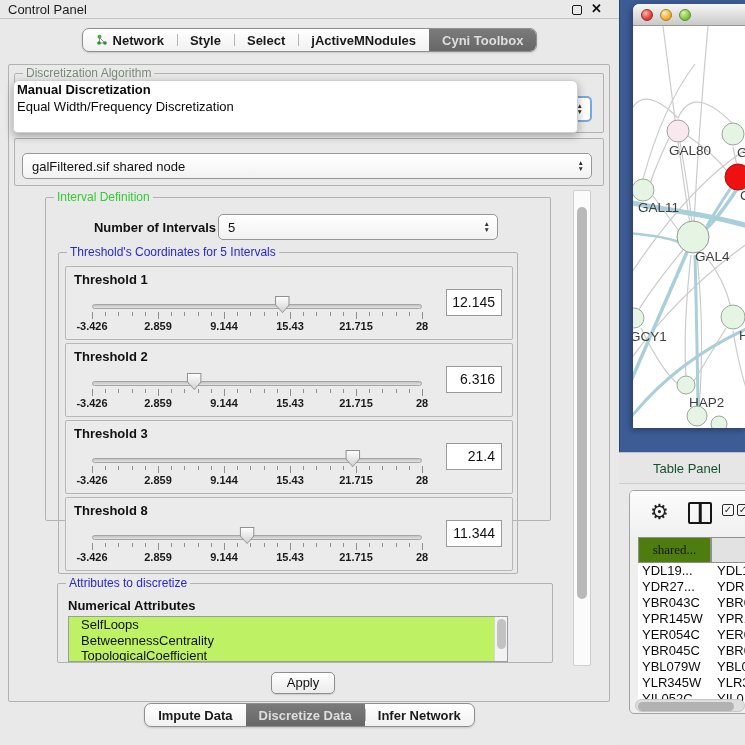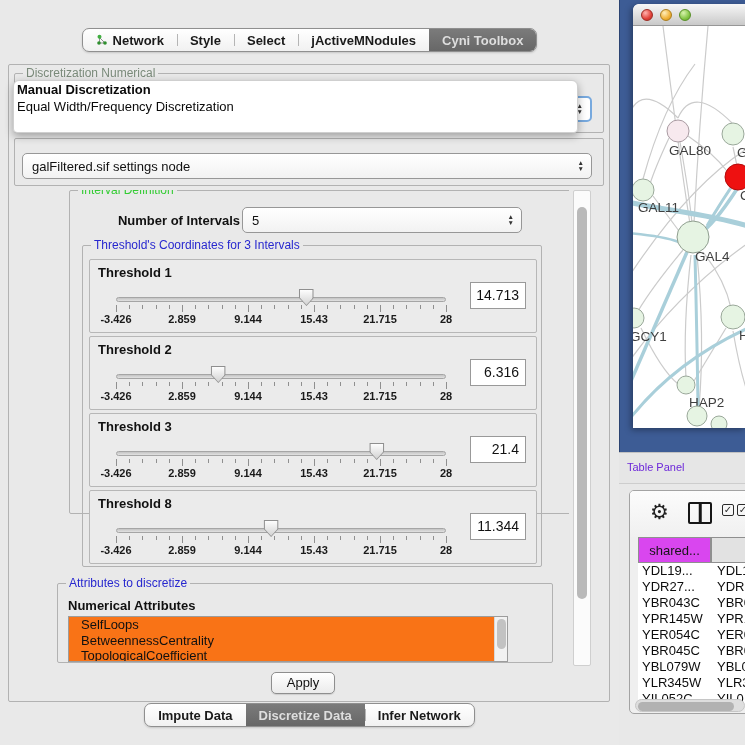--- a/index.html
+++ b/index.html
@@ -41,21 +41,21 @@
   .tdata-group { left:5px; top:73px; width:590px; height:48px; }
   .combo { position:absolute; background:linear-gradient(#ffffff,#f2f2f2); border:1px solid #979797; border-radius:5px; font-size:13px; color:#111; }
   .combo .val { position:absolute; left:9px; top:50%; transform:translateY(-50%); }
   .tdata-combo { left:7px; top:14px; width:570px; height:26px; }
 
   
   .scrollwrap { position:absolute; left:4px; top:125px; width:556px; height:476px; overflow:hidden; }
   .vscroll { position:absolute; left:564px; top:125px; width:18px; height:476px; background:#fbfbfb; border:1px solid #cfcfcf; border-radius:2px; }
   .vscroll .thumb-v { position:absolute; left:3px; top:16px; width:10px; height:392px; background:#b9b9b9; border-radius:6px; }
 
-  .interval-group { left:32px; top:0; width:506px; height:324px;margin-left:24px; }
+  .interval-group { left:32px; top:7px; width:506px; height:324px; }
   .interval-group > .legend { color:#33cc33; }
   .noi-label { position:absolute; left:20px; top:22px; width:150px; text-align:right; font-size:13px; font-weight:bold; color:#111; }
   .noi-combo { left:172px; top:16px; width:280px; height:26px; }
 
   .thresh-group { left:12px; top:54px; width:460px; height:322px; }
   .thresh-group > .legend, .attrs-group > .legend { color:#2727cf; }
 
   .t-panel { position:absolute; left:6px; width:448px; height:74px; border:1px solid #b7b7b7; background:#ebebeb; border-radius:2px; }
   .t-title { position:absolute; left:8px; top:5px; font-size:13px; font-weight:bold; color:#111; }
   .track { position:absolute; left:26px; top:37px; width:330px; height:5px; background:linear-gradient(#c3c3c3,#e2e2e2); border:1px solid #a5a5a5; border-radius:3px; }
@@ -64,63 +64,68 @@
   .thumb::after { content:""; position:absolute; left:1px; right:1px; top:1px; bottom:1px; clip-path:polygon(0 0,100% 0,100% 52%,50% 100%,0 52%); background:linear-gradient(#fdfdfd,#d2d2d2); }
   .ticks { position:absolute; left:26px; top:45px; width:330px; height:9px; }
   .ticks i { position:absolute; width:1px; height:4px; background:#8f8f8f; }
   .ticks i.major { height:7px; }
   .tlabels { position:absolute; left:26px; top:53px; width:330px; height:12px; }
   .tlabels b { position:absolute; transform:translateX(-50%); font-size:11px; font-weight:bold; color:#1a1a1a; white-space:nowrap; }
   .t-value { position:absolute; right:10px; top:22px; width:56px; height:27px; background:#fff; border:1px solid #999; font-size:14px; color:#111; text-align:right; padding:4px 6px 0 0; }
 
   .attrs-group { left:44px; top:393px; width:496px; height:80px; }
   .attrs-sub { position:absolute; left:10px; top:14px; font-size:13px; font-weight:bold; color:#111; }
-  .attr-list { position:absolute; left:10px; top:32px; width:440px; height:46px; background:#f97316; border:1px solid #9c9c9c; overflow:hidden; }
+  .attr-list { position:absolute; left:10px; top:32px; width:440px; height:46px; background:#bef264; border:1px solid #9c9c9c; overflow:hidden; }
   .attr-list .item { font-size:13px; color:#111; padding-left:12px; line-height:15.5px; white-space:nowrap; }
   .list-scroll { position:absolute; right:0; top:0; width:13px; height:44px; background:#f2f2f2; border-left:1px solid #d8d8d8; }
   .list-scroll .thumb-v { position:absolute; left:2px; top:2px; width:9px; height:30px; background:#c2c2c2; border-radius:5px; }
 
   .apply-btn { position:absolute; left:262px; top:607px; width:64px; height:22px; background:linear-gradient(#ffffff,#ebebeb); border:1px solid #8e8e8e; border-radius:5px; font-size:13px; color:#111; text-align:center; line-height:20px; box-shadow:0 1px 1px rgba(0,0,0,.12); }
 
   .bottom-tabbar-wrap { position:absolute; left:0; top:703px; width:100%; display:flex; justify-content:center; }
 
   
   .desktop { position:absolute; left:619px; top:0; width:126px; height:452px; background:#3d5c95; border-left:1px solid #2c4472; }
   .net-window { position:absolute; left:13px; top:4px; width:113px; height:424px; background:#fff; border-radius:6px 0 0 0; box-shadow:-2px 2px 6px rgba(0,0,0,.35); overflow:hidden; }
   .net-titlebar { height:22px; background:linear-gradient(#f7f7f7,#c9c9c9); border-bottom:1px solid #979797; border-radius:6px 0 0 0; display:flex; align-items:center; padding-left:8px; gap:7px; }
   .light { width:12px; height:12px; border-radius:50%; }
   .light.red { background:radial-gradient(circle at 35% 30%, #ffb3ae, #e2423a 60%, #b02c25); border:1px solid #9c2a22; }
   .light.yellow { background:radial-gradient(circle at 35% 30%, #ffeebb, #f0b137 60%, #c98e1e); border:1px solid #ab7d1d; }
   .light.green { background:radial-gradient(circle at 35% 30%, #d8f3ad, #84c647 60%, #5d9c23); border:1px solid #578f26; }
   .net-canvas { position:relative; width:113px; height:402px; background:#fff; overflow:hidden; }
 
   .table-panel-bar { position:absolute; left:619px; top:452px; width:126px; height:32px; background:#e6e6e6; border-top:1px solid #c2c2c2; border-bottom:1px solid #cdcdcd; }
-  .table-panel-bar span { position:absolute; left:8px; top:8px; font-size:11px; color:#6d28d9; }
+  .table-panel-bar span { position:absolute; left:34px; top:8px; font-size:13px; color:#14532d; }
 
   .table-window { position:absolute; left:629px; top:490px; width:120px; height:224px; background:#efefef; border:1px solid #a3a3a3; border-radius:5px 0 0 5px; overflow:hidden; }
   .tp-toolbar { position:absolute; left:0; top:0; width:100%; height:46px; background:linear-gradient(#fcfcfc,#f0f0f0); }
   .gear-ic { position:absolute; left:20px; top:9px; font-size:21px; color:#222; }
   .split-ic { position:absolute; left:58px; top:11px; width:24px; height:22px; border:2.5px solid #161616; border-radius:2px; }
   .split-ic::after { content:""; position:absolute; left:50%; top:0; bottom:0; width:2.5px; background:#161616; transform:translateX(-50%); }
   .chk-ic { position:absolute; top:13px; width:12px; height:12px; border:1.5px solid #2a2a2a; border-radius:2px; font-size:10px; line-height:10px; text-align:center; color:#2a2a2a; }
   .tp-header { position:absolute; left:8px; top:46px; height:26px; display:flex; }
   .th-cell { border:1px solid #8f8f8f; font-size:13px; color:#161616; display:flex; align-items:center; justify-content:center; background:#e2e2e2; white-space:nowrap; overflow:hidden; }
-  .th-cell.sel { background:#d946ef; }
+  .th-cell.sel { background:#4d7c0f;font-family:Liberation Serif, serif; }
   .trows { position:absolute; left:8px; top:72px; width:150px; background:#fff; }
   .trow { display:flex; height:16px; font-size:13px; color:#0c0c0c; }
   .trow .c1 { width:73px; padding-left:4px; white-space:nowrap; overflow:hidden; }
   .trow .c2 { padding-left:6px; white-space:nowrap; overflow:hidden; }
   .hscroll { position:absolute; left:5px; top:208px; width:110px; height:13px; background:#dedede; border-radius:7px; border:1px solid #c6c6c6; }
   .hscroll .thumb-h { position:absolute; left:2px; top:1.5px; width:96px; height:9px; background:#b2b2b2; border-radius:5px; }
 </style>
 </head>
 <body>
 
 <div class="control-panel">
 
+  <div class="titlebar">
+    <span class="title">Control Panel</span>
+    <span class="float-btn"></span>
+    <span class="close-btn">✕</span>
+  </div>
 
   <div class="tabbar-wrap">
     <div class="tabbar">
       <div class="tab">
         <svg class="net-icon" viewBox="0 0 12 12">
           <path d="M3.5 3.5 L3.5 9 L9 9 M3.5 3.5 L8 8" stroke="#8f8f8f" stroke-width="1" fill="none"></path>
           <circle cx="3.5" cy="2.8" r="2" fill="#3fae3f"></circle>
             <circle cx="3" cy="9" r="1.8" fill="#2e8f2e"></circle>
             <circle cx="9" cy="9" r="1.8" fill="#2e8f2e"></circle>
         </svg>
@@ -137,33 +142,33 @@
         </div>
       <div class="tab selected">
           <span>Cyni Toolbox</span>
         </div>
     </div>
   </div>
 
   <div class="outer-box">
 
     <div class="group algo-group">
-      <span class="legend" style="color:#7a8a7a;">Discretization Numerical</span>
+      <span class="legend" style="color:#7a8a7a;">Discretization Algorithm</span>
       <div class="algo-combo">
         <span class="spinner">
             <span>▲</span>
             <span>▼</span>
           </span>
       </div>
     </div>
 
     <div class="group tdata-group">
       <span class="legend" style="color:#222;margin-top:28px;">Table Data</span>
       <div class="combo tdata-combo">
-        <span class="val">galFiltered.sif settings node</span>
+        <span class="val">galFiltered.sif shared node</span>
         <span class="spinner">
             <span>▲</span>
             <span>▼</span>
           </span>
       </div>
     </div>
 
     <div class="scrollwrap">
 
       <div class="group interval-group">
@@ -171,21 +176,21 @@
         <div class="noi-label">Number of Intervals</div>
         <div class="combo noi-combo">
           <span class="val">5</span>
           <span class="spinner">
               <span>▲</span>
               <span>▼</span>
             </span>
         </div>
 
         <div class="group thresh-group">
-          <span class="legend">Threshold's Coordinates for 3 Intervals</span>
+          <span class="legend">Threshold's Coordinates for 5 Intervals</span>
 
           <div class="t-panel" style="top:13px;">
             <div class="t-title">Threshold 1</div>
             <div class="track"></div>
             <div class="thumb-zone">
                 <div class="thumb" style="left: 57.7197%;"></div>
               </div>
             <div class="ticks">
                 <i class="major" style="left: 0%;"></i>
                 <i style="left: 4%;"></i>
@@ -215,21 +220,21 @@
                 <i class="major" style="left: 100%;"></i>
               </div>
             <div class="tlabels">
                 <b style="left: 0%;">-3.426</b>
                 <b style="left: 20%;">2.859</b>
                 <b style="left: 40%;">9.144</b>
                 <b style="left: 60%;">15.43</b>
                 <b style="left: 80%;">21.715</b>
                 <b style="left: 100%;">28</b>
               </div>
-            <div class="t-value">14.713</div>
+            <div class="t-value">12.145</div>
           </div>
           <div class="t-panel" style="top:90px;">
             <div class="t-title">Threshold 2</div>
             <div class="track"></div>
             <div class="thumb-zone">
                 <div class="thumb" style="left: 30.9998%;"></div>
               </div>
             <div class="ticks">
                 <i class="major" style="left: 0%;"></i>
                 <i style="left: 4%;"></i>

